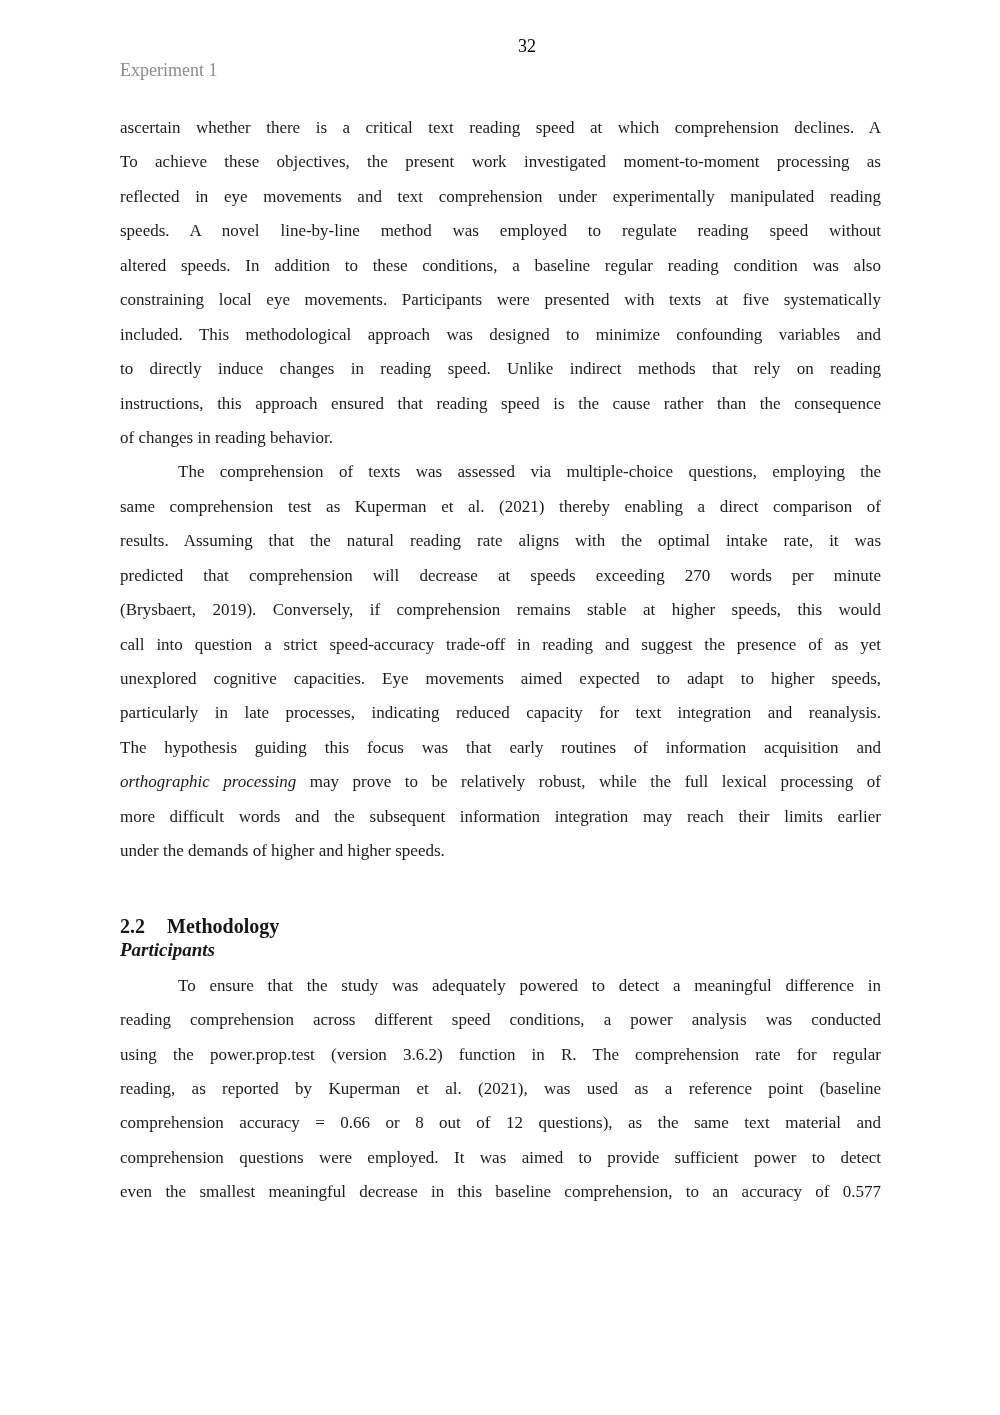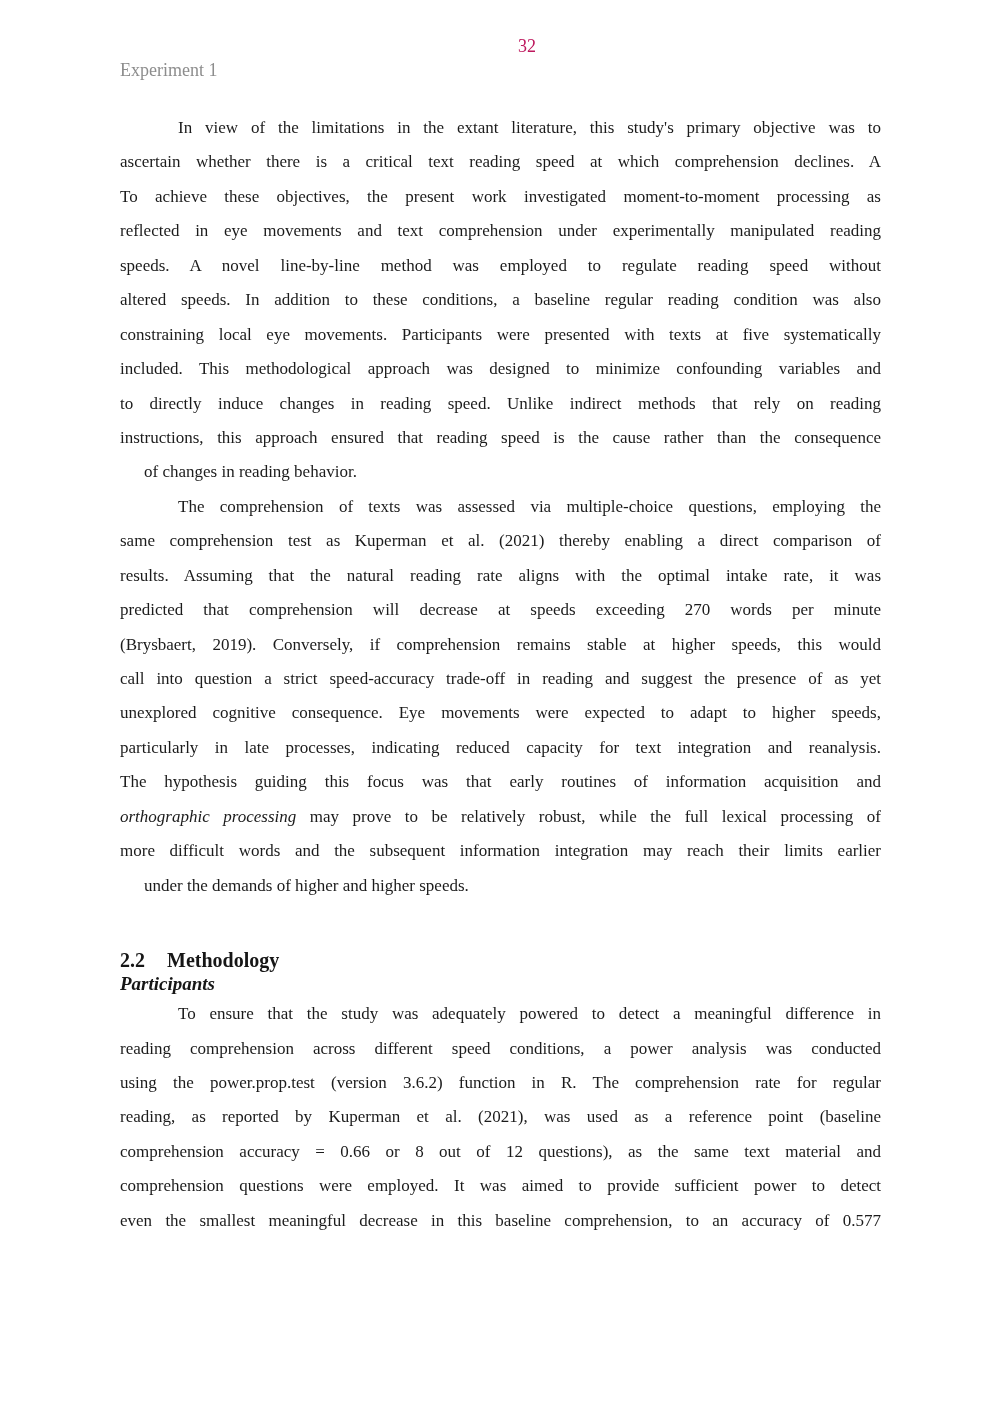--- a/index.html
+++ b/index.html
@@ -15,21 +15,21 @@
     font-family: "Liberation Serif", serif;
     color: #1b1b1b;
     overflow: hidden;
   }
   .page-number {
     position: absolute;
     top: 36px;
     left: 527px;
     transform: translateX(-50%);
     font-size: 18px;
-    color: #be185d;
+    color: #000000;
   }
   .running-header {
     position: absolute;
     top: 60px;
     left: 120px;
     font-size: 18px;
     color: #8d8d8d;
     text-align: center;
   }
   .body-text {
@@ -40,72 +40,71 @@
     font-size: 17px;
   }
   .line {
     line-height: 34.45px;
     height: 34.45px;
     overflow: hidden;
     text-align: justify;
     text-align-last: justify;
   }
   .first-line { text-indent: 58px; }
-  .last-line  { text-align-last: left; margin-left: 24px; }
+  .last-line  { text-align-last: left; }
   .italic     { font-style: italic; }
   .section-heading {
     margin-top: 45px;
     font-weight: bold;
     font-size: 20px;
     line-height: 24px;
     color: #161616;
   }
   .sec-num { display: inline-block; margin-right: 22px; text-align: center; }
   .subsection-heading {
     font-weight: bold;
     font-style: italic;
     font-size: 19px;
     line-height: 24px;
     color: #161616;
   }
-  .paragraph-after-heading { margin-top: 1px; }
+  .paragraph-after-heading { margin-top: 7px; }
 </style>
 </head>
 <body>
 
 <div class="page">
 
   <span class="page-number">32</span>
 
   <div class="running-header">Experiment 1</div>
 
   <div class="body-text">
 
     <div class="paragraph">
-        <div class="line first-line"><span>In view of the limitations in the extant literature, this study's primary objective was to</span></div>
         <div class="line"><span>ascertain whether there is a critical text reading speed at which comprehension declines. A</span></div>
         <div class="line"><span>To achieve these objectives, the present work investigated moment-to-moment processing as</span></div>
         <div class="line"><span>reflected in eye movements and text comprehension under experimentally manipulated reading</span></div>
         <div class="line"><span>speeds. A novel line-by-line method was employed to regulate reading speed without</span></div>
         <div class="line"><span>altered speeds. In addition to these conditions, a baseline regular reading condition was also</span></div>
         <div class="line"><span>constraining local eye movements. Participants were presented with texts at five systematically</span></div>
         <div class="line"><span>included. This methodological approach was designed to minimize confounding variables and</span></div>
         <div class="line"><span>to directly induce changes in reading speed. Unlike indirect methods that rely on reading</span></div>
         <div class="line"><span>instructions, this approach ensured that reading speed is the cause rather than the consequence</span></div>
         <div class="line last-line"><span>of changes in reading behavior.</span></div>
       </div>
 
     <div class="paragraph">
         <div class="line first-line"><span>The comprehension of texts was assessed via multiple-choice questions, employing the</span></div>
         <div class="line"><span>same comprehension test as Kuperman et al. (2021) thereby enabling a direct comparison of</span></div>
         <div class="line"><span>results. Assuming that the natural reading rate aligns with the optimal intake rate, it was</span></div>
         <div class="line"><span>predicted that comprehension will decrease at speeds exceeding 270 words per minute</span></div>
         <div class="line"><span>(Brysbaert, 2019). Conversely, if comprehension remains stable at higher speeds, this would</span></div>
         <div class="line"><span>call into question a strict speed-accuracy trade-off in reading and suggest the presence of as yet</span></div>
-        <div class="line"><span>unexplored cognitive consequence. Eye movements were expected to adapt to higher speeds,</span></div>
+        <div class="line"><span>unexplored cognitive capacities. Eye movements aimed expected to adapt to higher speeds,</span></div>
         <div class="line"><span>particularly in late processes, indicating reduced capacity for text integration and reanalysis.</span></div>
         <div class="line"><span>The hypothesis guiding this focus was that early routines of information acquisition and</span></div>
         <div class="line"><span class="italic">orthographic processing</span><span> may prove to be relatively robust, while the full lexical processing of</span></div>
         <div class="line"><span>more difficult words and the subsequent information integration may reach their limits earlier</span></div>
         <div class="line last-line"><span>under the demands of higher and higher speeds.</span></div>
       </div>
 
     <div class="section-heading">
       <span class="sec-num">2.2</span><span class="sec-title">Methodology</span>
     </div>

